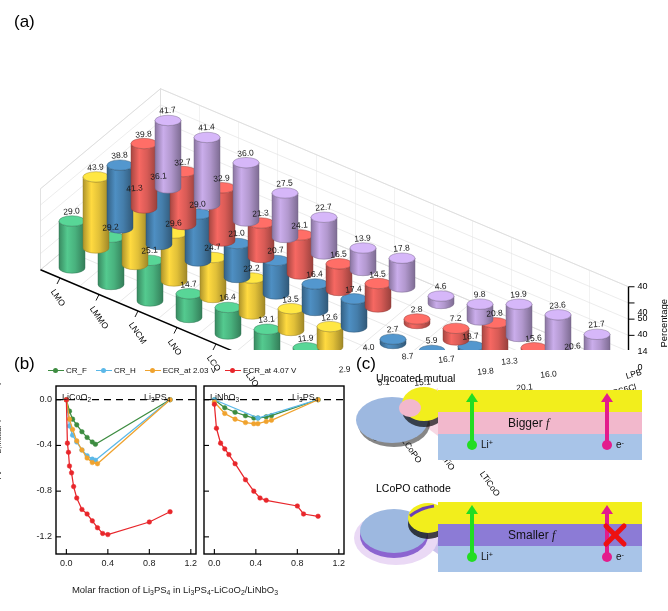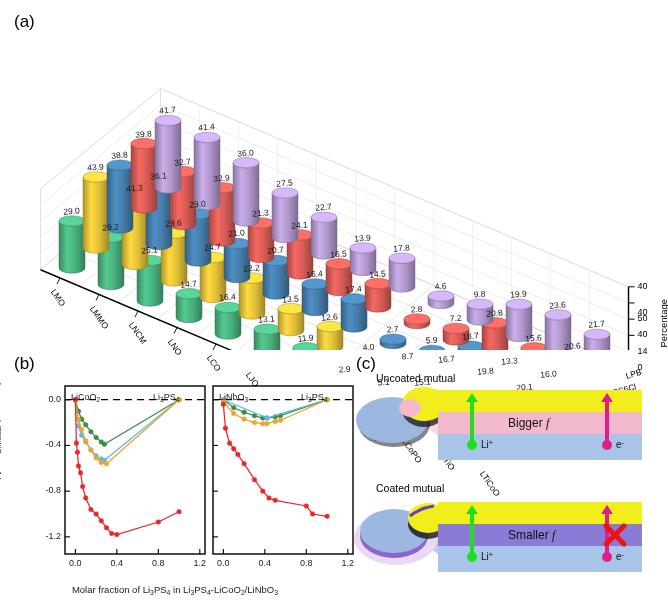--- a/index.html
+++ b/index.html
@@ -1169,21 +1169,39 @@
       <div class="perc-tick" style="left: 637.5px; top: 329.35px;">40</div>
       <div class="perc-tick" style="left: 637.5px; top: 313.15px;">50</div>
       <div class="perc-tick" style="left: 637.5px; top: 307px;">40</div>
       <div class="perc-tick" style="left: 637.5px; top: 280.75px;">40</div>
       <div class="perc-title" style="left: 658.5px; top: 361.75px; text-align: center; line-height: 1.15; transform: rotate(-90deg); transform-origin: left top;">Percentage<br>(%, molar fraction)</div>
     </div>
 </div>
 
 <div id="panel-b">
   <div class="panel-tag" style="left:14px;top:2px;">(b)</div>
-  <div id="plotb-stage" style="position:absolute;left:17px;top:0;width:350px;height:259px;"><svg width="350" height="259">
+  <div class="legend-row" id="legend-row">
+      <div class="lg-item">
+        <span class="lg-line" style="background: rgb(61, 140, 64); color: rgb(61, 140, 64);"></span>
+        <span>CR_F</span>
+      </div>
+      <div class="lg-item">
+        <span class="lg-line" style="background: rgb(91, 184, 232); color: rgb(91, 184, 232);"></span>
+        <span>CR_H</span>
+      </div>
+      <div class="lg-item">
+        <span class="lg-line" style="background: rgb(240, 163, 46); color: rgb(240, 163, 46);"></span>
+        <span>ECR_at 2.03 V</span>
+      </div>
+      <div class="lg-item">
+        <span class="lg-line" style="background: rgb(232, 38, 43); color: rgb(232, 38, 43);"></span>
+        <span>ECR_at 4.07 V</span>
+      </div>
+    </div>
+  <div id="plotb-stage" style="position:absolute;left:8px;top:0;width:350px;height:259px;"><svg width="350" height="259">
         <rect x="48" y="34" width="140" height="168" fill="#fff" stroke="#000" stroke-width="1.4"></rect>
         <line x1="48" y1="47.71428571428571" x2="188" y2="47.71428571428571" stroke="#000" stroke-width="1.3" stroke-dasharray="7,5"></line>
         <line x1="48" y1="47.71428571428571" x2="53" y2="47.71428571428571" stroke="#000" stroke-width="1.1"></line>
         <line x1="48" y1="93.42857142857142" x2="53" y2="93.42857142857142" stroke="#000" stroke-width="1.1"></line>
         <line x1="48" y1="139.1428571428571" x2="53" y2="139.1428571428571" stroke="#000" stroke-width="1.1"></line>
         <line x1="48" y1="184.85714285714283" x2="53" y2="184.85714285714283" stroke="#000" stroke-width="1.1"></line>
         <line x1="58.37037037037037" y1="202" x2="58.37037037037037" y2="197" stroke="#000" stroke-width="1.1"></line>
         <line x1="99.85185185185185" y1="202" x2="99.85185185185185" y2="197" stroke="#000" stroke-width="1.1"></line>
         <line x1="141.33333333333331" y1="202" x2="141.33333333333331" y2="197" stroke="#000" stroke-width="1.1"></line>
         <line x1="182.8148148148148" y1="202" x2="182.8148148148148" y2="197" stroke="#000" stroke-width="1.1"></line>
@@ -1286,21 +1304,21 @@
     Molar fraction of Li<sub>3</sub>PS<sub>4</sub> in Li<sub>3</sub>PS<sub>4</sub>-LiCoO<sub>2</sub>/LiNbO<sub>3</sub>
   </div>
   <div class="axis-title-y">
     Mutual reaction entropy △E<sub>D,mutual</sub> (eV/atom)
   </div>
 </div>
 
 <div id="panel-c">
   <div class="panel-tag" style="left:4px;top:2px;">(c)</div>
   <div class="c-title" style="left:24px;top:20px;">Uncoated mutual</div>
-  <div class="c-title" style="left:24px;top:130px;">Coated mutual</div>
+  <div class="c-title" style="left:24px;top:130px;">LCoPO cathode</div>
   <div id="panelc-stage" style="position:absolute;left:0;top:0;width:316px;height:259px;"><svg width="316" height="259">
         <polygon points="62,56 86,36 86,84 62,66" fill="#F2B8CC" opacity="0.55"></polygon>
         <ellipse cx="42" cy="72" rx="36" ry="23" fill="#222" opacity="0.55"></ellipse>
         <ellipse cx="40" cy="68" rx="36" ry="23" fill="#9DB8E0"></ellipse>
         <ellipse cx="72" cy="58" rx="22" ry="17" fill="#0b0b0b" opacity="0.7"></ellipse>
         <ellipse cx="72" cy="52" rx="22" ry="17" fill="#F2EE1C"></ellipse>
         <ellipse cx="58" cy="56" rx="11" ry="9" fill="#F2B8CC"></ellipse>
         <rect x="86" y="38" width="204" height="22" fill="#F2EE1C"></rect>
         <rect x="86" y="60" width="204" height="22" fill="#F2B8CC"></rect>
         <rect x="86" y="82" width="204" height="26" fill="#A8C4E8"></rect>

